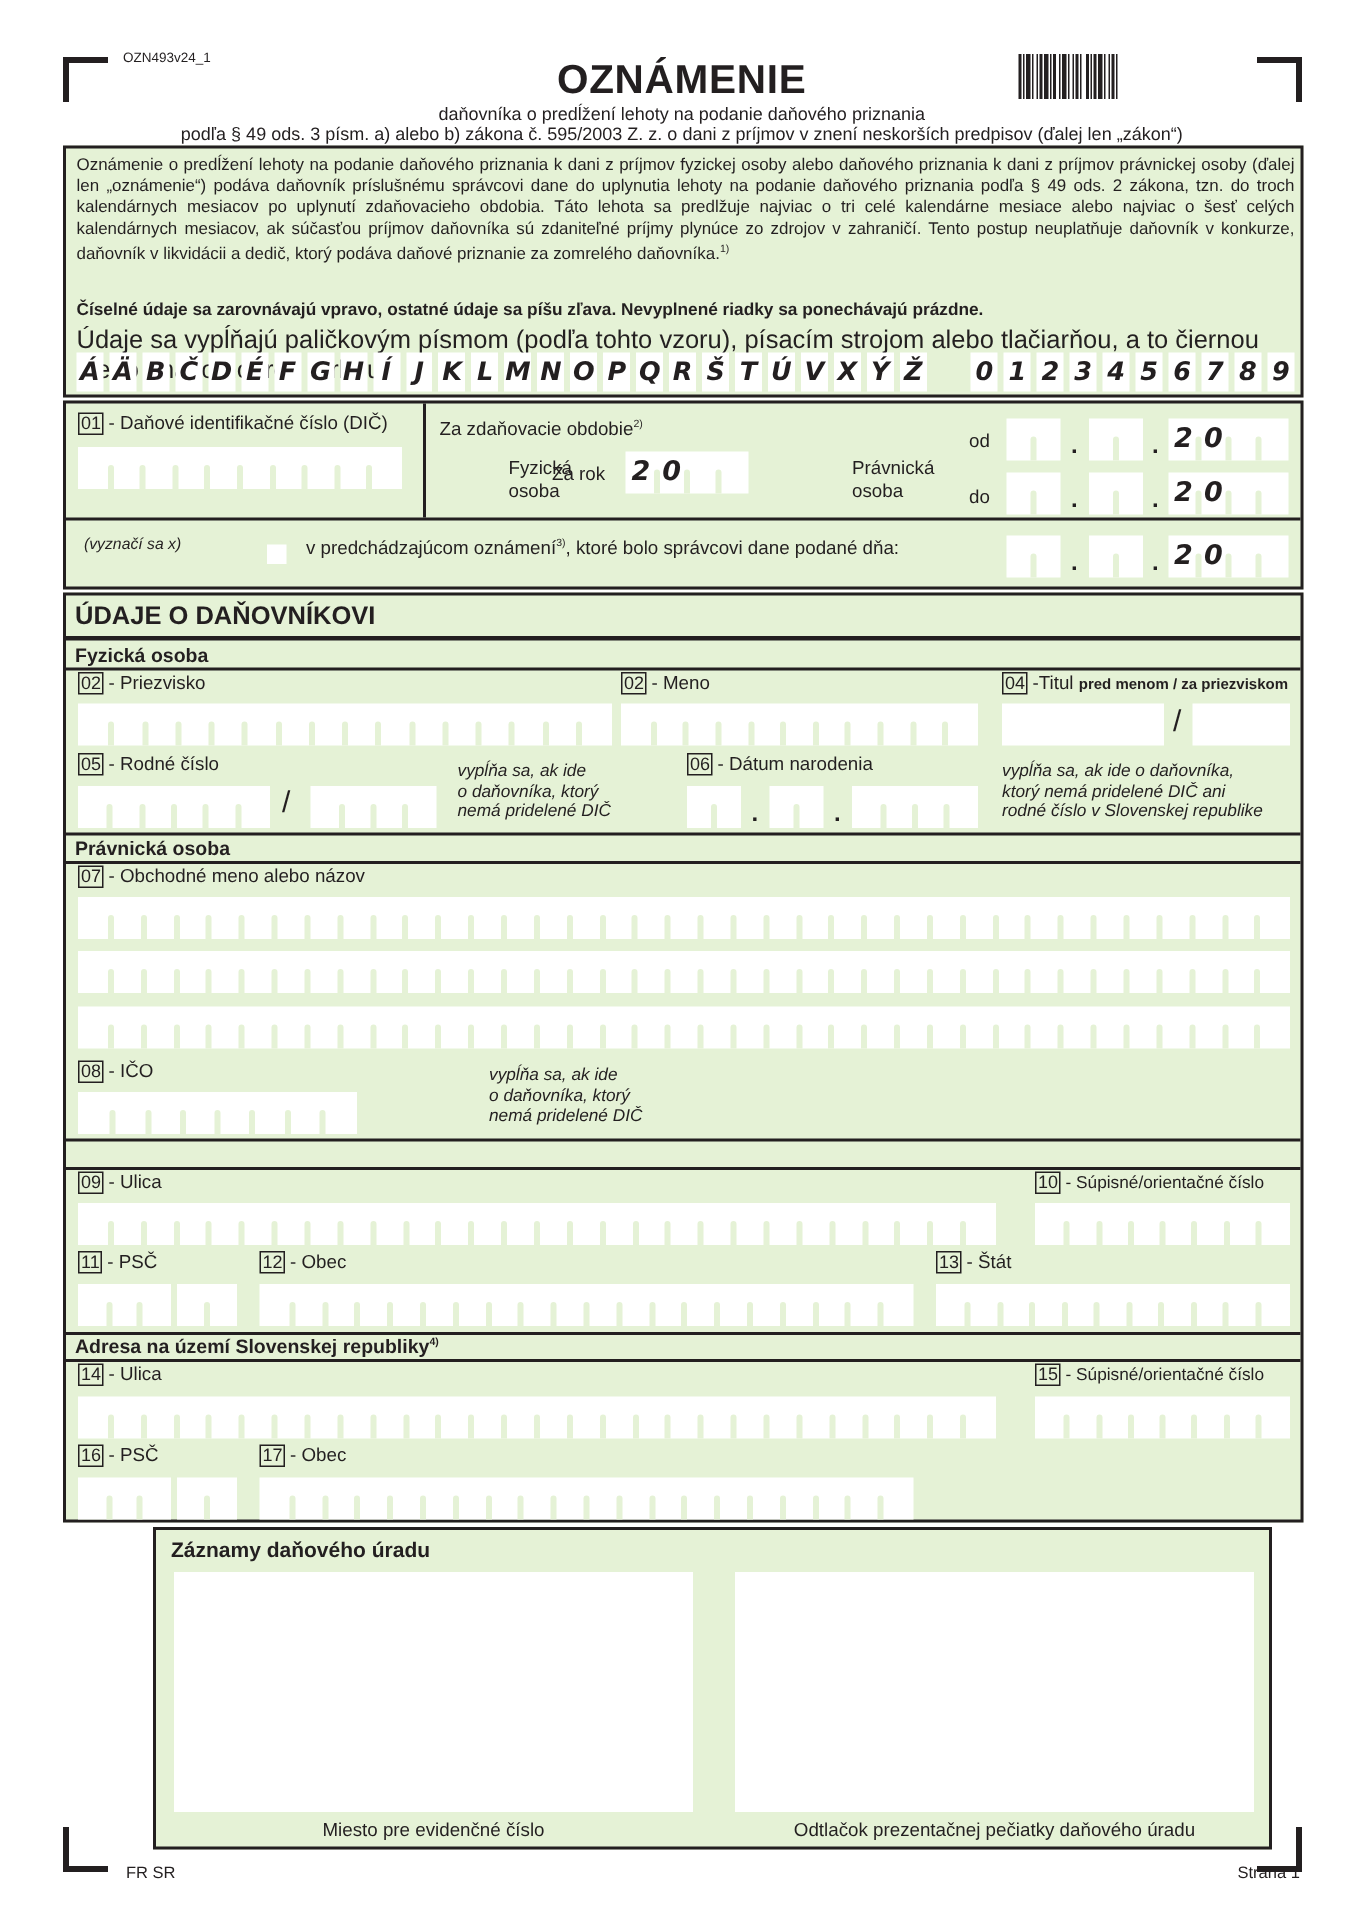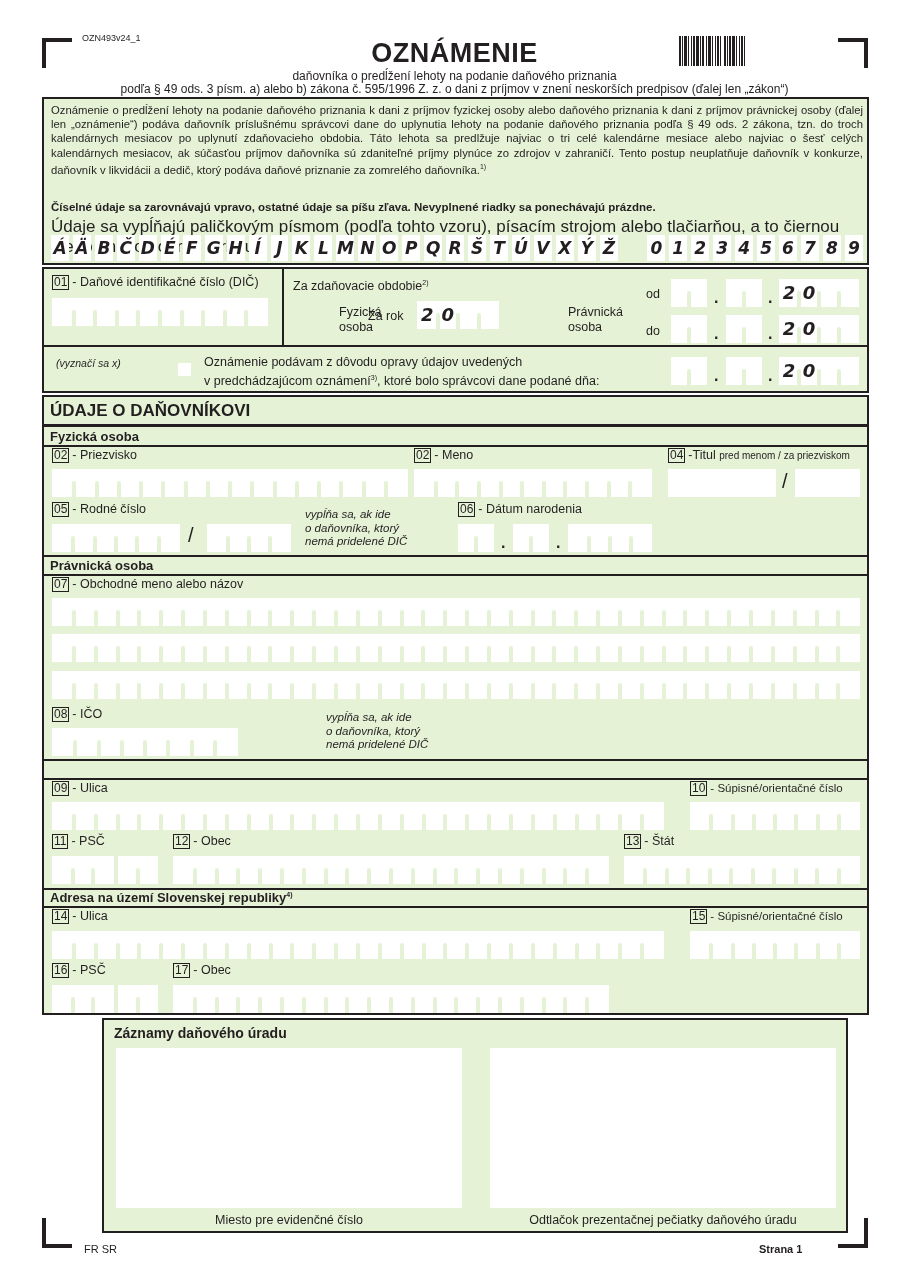--- a/index.html
+++ b/index.html
@@ -27,21 +27,21 @@
   .sample-row { position: absolute; left: 7px; top: 136px; width: 812px; height: 26px; display: flex; gap: 4px; }
   .sample-row .sc { flex: 1; background: #fff; font-style: italic; font-weight: bold; font-size: 17px; text-align: center; line-height: 26px; font-family: "DejaVu Sans", sans-serif; }
   .sample-row .gap { flex: 1.2; background: transparent; }
 
   .id-panel { left: 42px; top: 267px; width: 827px; height: 126px; }
   .divider-v { position: absolute; left: 238px; top: 0; width: 2px; height: 76px; background: #231f20; }
   .divider-h { position: absolute; left: 0; top: 76px; width: 823px; height: 2px; background: #231f20; }
 
   .fnum { display: inline-block; border: 1px solid #231f20; padding: 0 1px; line-height: 13px; font-size: 12px; margin-right: 3px; }
   .label { position: absolute; font-size: 12.5px; white-space: nowrap; }
-  .label-small { font-size: 10px; }
+  .label-small { font-size: 10px; font-weight: bold; }
   .italic-note { position: absolute; font-size: 11.5px; font-style: italic; line-height: 13.5px; }
 
   .comb { position: absolute; height: 28px; background: #fff; display: flex; }
   .comb .cell { flex: 1; position: relative; }
   .comb .cell + .cell::before { content: ""; position: absolute; left: -2px; top: 12px; width: 4px; height: 16px; background: #e5f2d6; border-radius: 2px 2px 0 0; }
   .comb .pre { font-style: italic; font-weight: bold; font-family: "DejaVu Sans", sans-serif; font-size: 18px; text-align: center; line-height: 28px; }
   .sep { position: absolute; font-size: 20px; }
   .dot { position: absolute; font-size: 16px; font-weight: bold; }
 
   .box-white { position: absolute; background: #fff; }
@@ -58,21 +58,21 @@
 <body>
 
 <div class="corner c-tl"></div>
 <div class="corner c-tr"></div>
 <div class="corner c-bl"></div>
 <div class="corner c-br"></div>
 
 <div class="abs form-code">OZN493v24_1</div>
 <div class="abs title">OZNÁMENIE</div>
 <div class="abs subtitle1">daňovníka o predĺžení lehoty na podanie daňového priznania</div>
-<div class="abs subtitle2">podľa § 49 ods. 3 písm. a) alebo b) zákona č. 595/1996 Z. z. o dani z príjmov v znení neskorších predpisov (ďalej len „zákon“)</div>
+<div class="abs subtitle2">podľa § 49 ods. 3 písm. a) alebo b) zákona č. 595/2003 Z. z. o dani z príjmov v znení neskorších predpisov (ďalej len „zákon“)</div>
 <div class="abs barcode" id="barcode">
     <span style="width: 2px;"></span>
     <span style="width: 1px; background: transparent;"></span>
     <span style="width: 1px;"></span>
     <span style="width: 1px; background: transparent;"></span>
     <span style="width: 3px;"></span>
     <span style="width: 1px; background: transparent;"></span>
     <span style="width: 1px;"></span>
     <span style="width: 2px; background: transparent;"></span>
     <span style="width: 1px;"></span>
@@ -228,21 +228,20 @@
   <div class="comb" style="left:735px;top:46px;width:80px;">
       <div class="cell pre">2</div>
       <div class="cell pre">0</div>
       <div class="cell"></div>
       <div class="cell"></div>
     </div>
 
   <div class="italic-note" style="left:12px;top:88px;font-size:10.5px;">(vyznačí sa x)</div>
   <div class="box-white" style="left:134px;top:94px;width:13px;height:13px;"></div>
   <div class="label" style="left:160px;top:86px;line-height:15px;">
-    <div>Oznámenie podávam z dôvodu opravy údajov uvedených</div>
     <div><span>v predchádzajúcom oznámení</span><sup style="font-size:7px">3)</sup><span>, ktoré bolo správcovi dane podané dňa:</span></div>
   </div>
   <div class="comb" style="left:627px;top:88px;width:36px;">
       <div class="cell"></div>
       <div class="cell"></div>
     </div>
   <div class="dot" style="left:670px;top:98px;">.</div>
   <div class="comb" style="left:682px;top:88px;width:36px;">
       <div class="cell"></div>
       <div class="cell"></div>
@@ -334,20 +333,25 @@
   <div class="comb" style="left:469px;top:127px;width:36px;">
       <div class="cell"></div>
       <div class="cell"></div>
     </div>
   <div class="dot" style="left:512px;top:137px;">.</div>
   <div class="comb" style="left:524px;top:127px;width:84px;">
       <div class="cell"></div>
       <div class="cell"></div>
       <div class="cell"></div>
       <div class="cell"></div>
+    </div>
+  <div class="italic-note" style="left:624px;top:111px;">
+      <div>vypĺňa sa, ak ide o daňovníka,</div>
+      <div>ktorý nemá pridelené DIČ ani</div>
+      <div>rodné číslo v Slovenskej republike</div>
     </div>
 
   <div class="hline-thin" style="top:158px;"></div>
 
   <div class="heading-bar" style="left:6px;top:161px;">Právnická osoba</div>
   <div class="hline-thin" style="top:177px;"></div>
   <div class="label" style="left:8px;top:180px;"><span class="fnum">07</span><span>- Obchodné meno alebo názov</span></div>
   <div class="comb" style="left:8px;top:201px;width:808px;">
       <div class="cell"></div>
       <div class="cell"></div>
@@ -661,13 +665,13 @@
 
 <div class="panel office-panel">
   <div class="heading-bar" style="left:10px;top:5px;font-size:14px;">Záznamy daňového úradu</div>
   <div class="box-white" style="left:12px;top:28px;width:346px;height:160px;"></div>
   <div class="box-white" style="left:386px;top:28px;width:346px;height:160px;"></div>
   <div class="label" style="left:12px;top:193px;width:346px;text-align:center;">Miesto pre evidenčné číslo</div>
   <div class="label" style="left:386px;top:193px;width:346px;text-align:center;">Odtlačok prezentačnej pečiatky daňového úradu</div>
 </div>
 
 <div class="footer" style="left:84px;top:1243px;">FR SR</div>
-<div class="footer" style="left:759px;top:1243px;font-weight:bold;">Strana 1</div>
+<div class="footer" style="left:825px;top:1243px;font-weight:normal;">Strana 1</div>
 
 </body></html>

